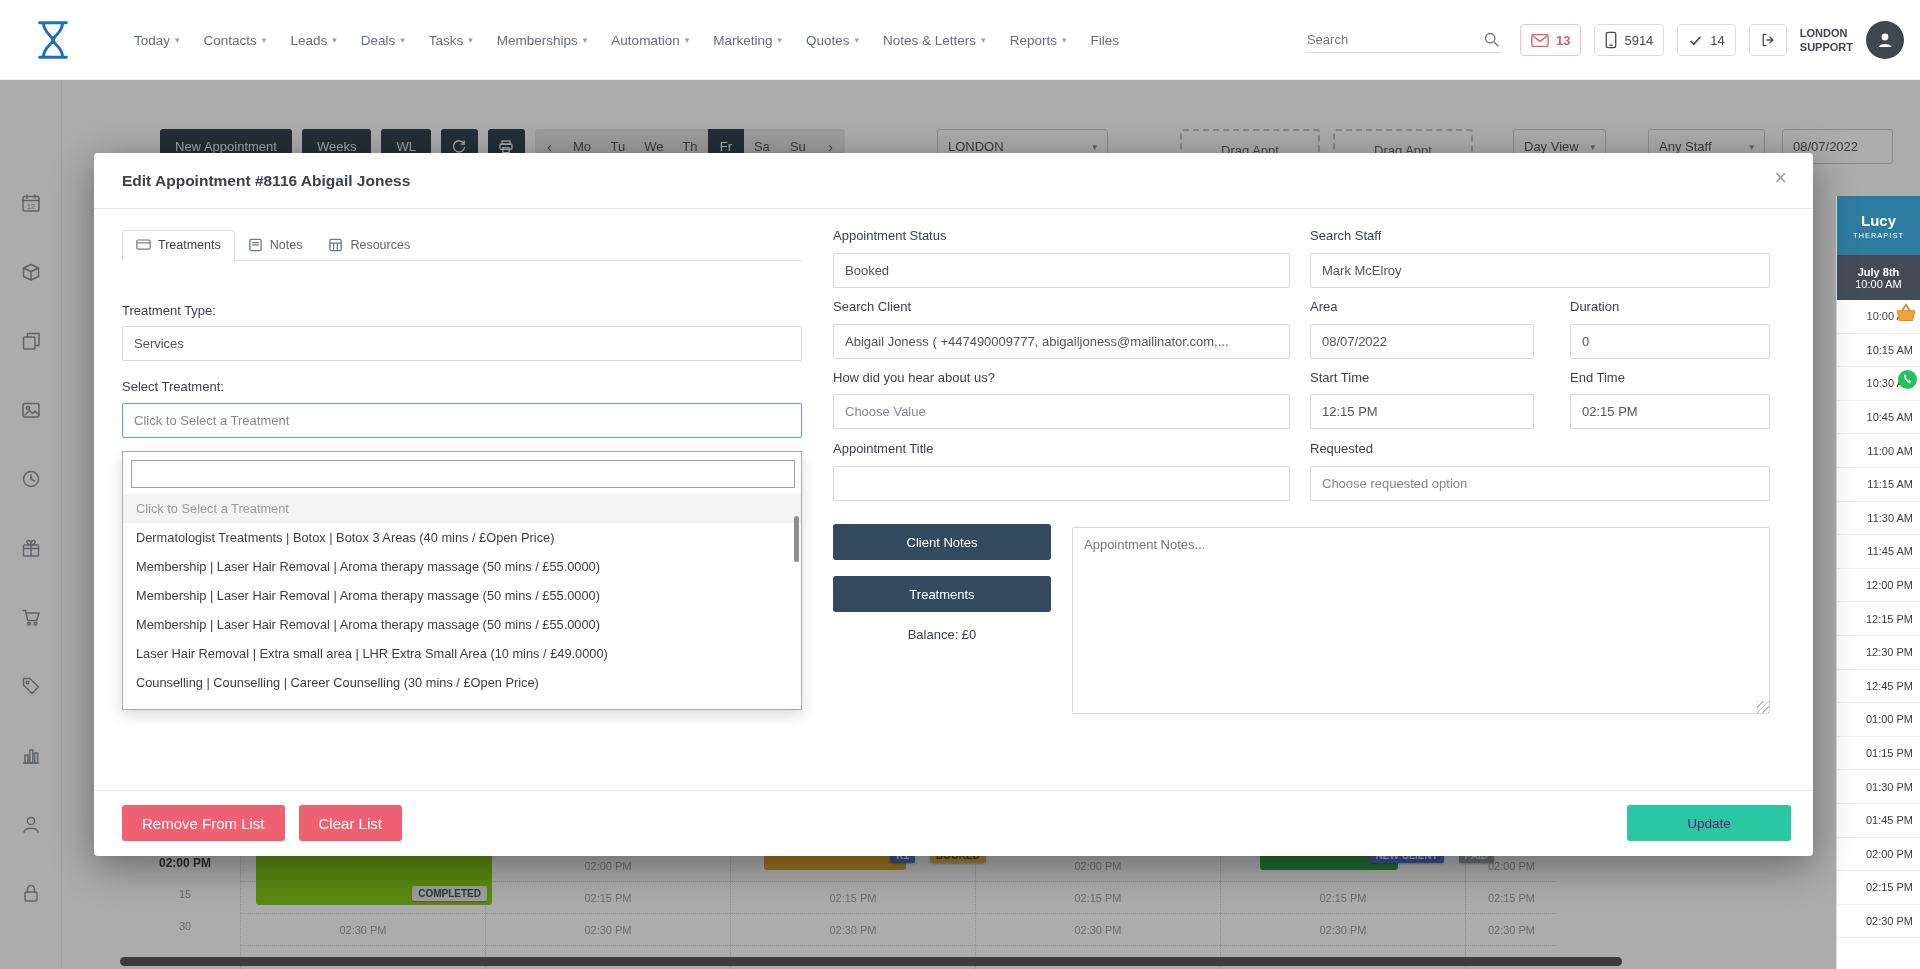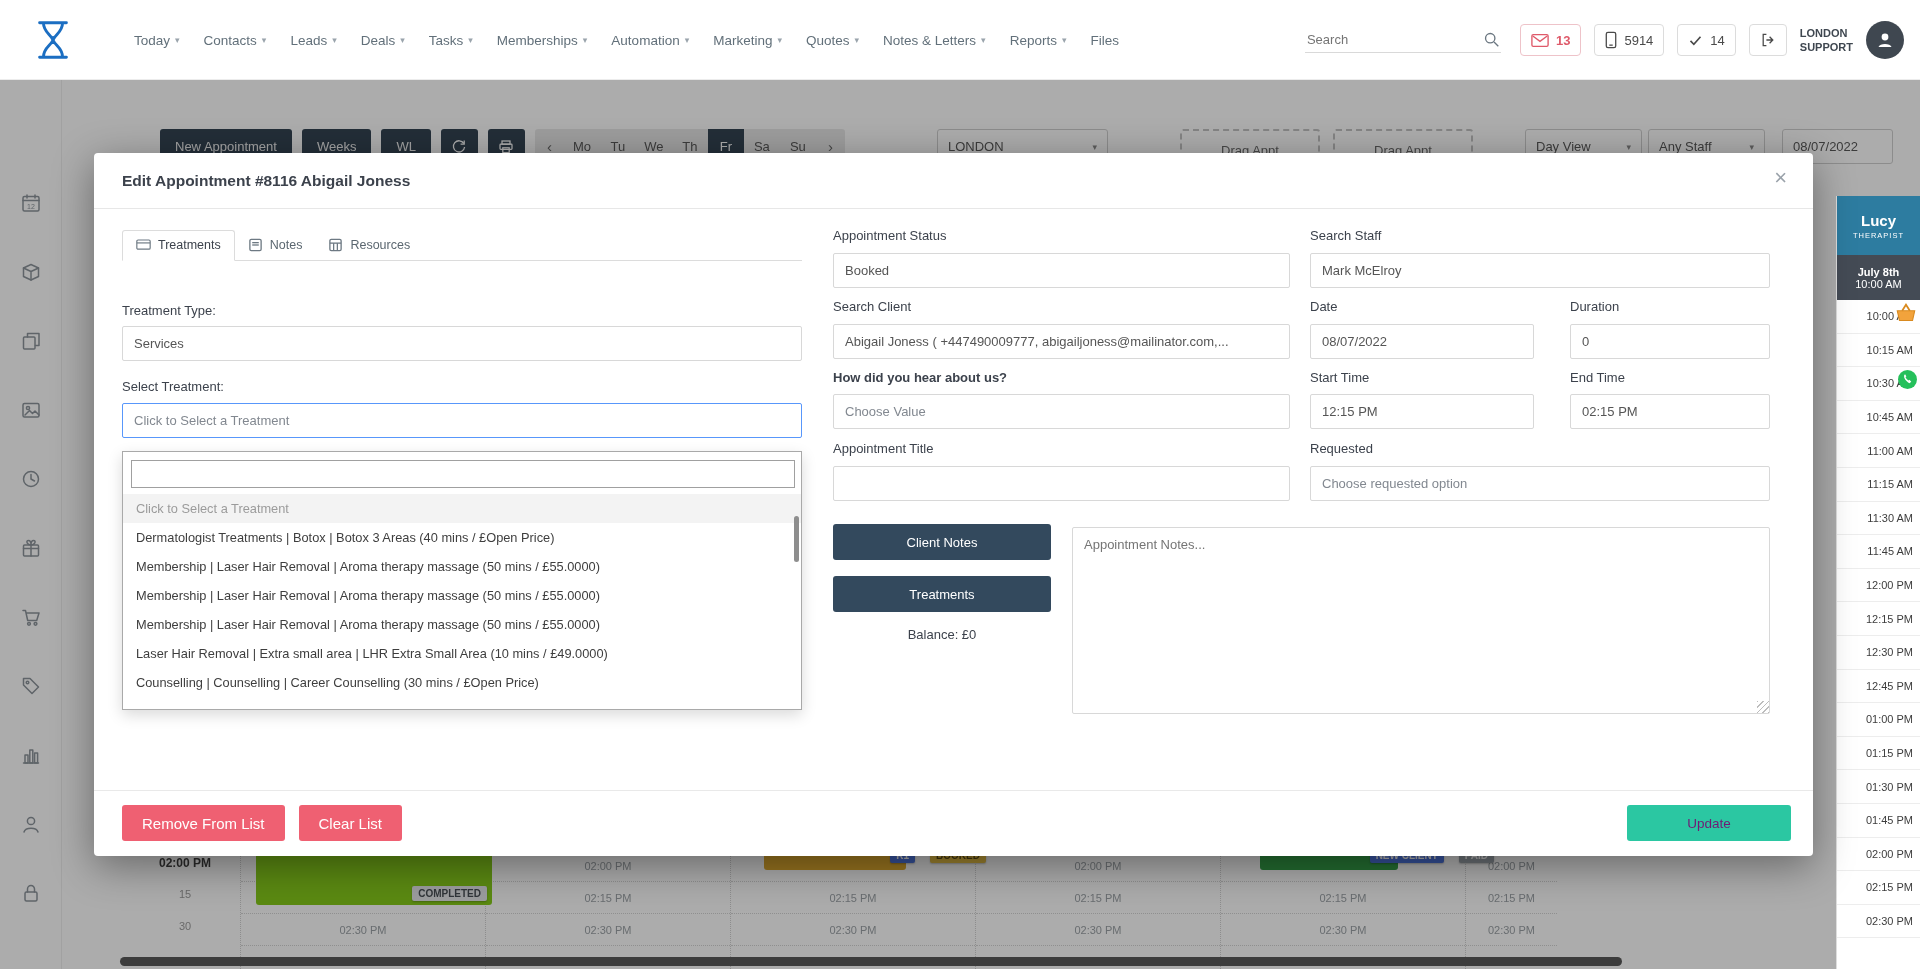--- a/index.html
+++ b/index.html
@@ -32,21 +32,21 @@
   .tbtn { height:35px; background:#2f4050; color:#f2f2f2; border:none; border-radius:3px; font-size:13px; padding:0 15px; display:flex; align-items:center; justify-content:center; gap:6px; cursor:pointer; font-family:inherit; white-space:nowrap; }
   .tbtn.iconb { width:37px; padding:0; }
   .tbtn svg { width:16px; height:16px; stroke:#fff; fill:none; stroke-width:1.6; }
   .daygroup { display:flex; background:#e9e9e9; border-radius:3px; overflow:hidden; height:35px; }
   .day { width:36px; display:flex; align-items:center; justify-content:center; font-size:13px; color:#555; cursor:pointer; }
   .day.active { background:#2f4050; color:#fff; }
   .day.arrow { width:29px; color:#666; font-size:15px; }
   .tsel { position:absolute; top:49px; height:35px; border:1px solid #cfcfcf; border-radius:3px; background:#fff; display:flex; align-items:center; justify-content:space-between; padding:0 10px; font-size:13px; color:#555; cursor:pointer; }
   .tsel .caret { font-size:9px; color:#888; margin-left:8px; }
   .sel-location { left:937px; width:171px; }
-  .sel-dayview { left:1513px; width:117px;margin-left:12px; }
+  .sel-dayview { left:1513px; width:93px; }
   .sel-anystaff { left:1648px; width:117px; }
   .sel-date { left:1782px; width:111px; }
   .drag-box { position:absolute; top:49px; height:92px; width:140px; border:2px dashed #c2c2c2; border-radius:3px; font-size:13px; color:#666; display:flex; justify-content:center; padding-top:12px; cursor:grab; background:transparent; }
   .db1 { left:1180px; } .db2 { left:1333px; }
 
   
   .cal-grid { position:absolute; left:130px; top:738px; width:1427px; height:151px; display:flex; overflow:hidden; }
   .gutter { width:110px; position:relative; flex:none; }
   .gutter span { position:absolute; width:100%; text-align:center; font-size:11px; color:#9b9b9b; }
   .gutter .hour { font-size:12px; font-weight:bold; color:#3c3c3c; }
@@ -544,39 +544,39 @@
   </div>
 
   <div class="f-label" style="left:739px; top:75px;">Appointment Status</div>
   <div class="f-select" style="left:739px; top:100px; width:457px;">
       <span>Booked</span>
     </div>
 
   <div class="f-label" style="left:739px; top:146px;">Search Client</div>
   <input class="f-input" style="left: 739px; top: 171px; width: 457px;" value="Abigail Joness ( +447490009777, abigailjoness@mailinator.com,...">
 
-  <div class="f-label" style="left:739px; top:217px;font-weight:bold;">How did you hear about us?</div>
+  <div class="f-label" style="left:739px; top:217px;">How did you hear about us?</div>
   <div class="f-select gray" style="left:739px; top:241px; width:457px;">
       <span>Choose Value</span>
     </div>
 
   <div class="f-label" style="left:739px; top:288px;">Appointment Title</div>
   <input class="f-input" style="left: 739px; top: 313px; width: 457px;">
 
   <button class="btn-dark" style="top:371px;">Client Notes</button>
   <button class="btn-dark" style="top:423px;">Treatments</button>
   <div class="balance">Balance: £0</div>
 
   <textarea class="m-notes" placeholder="Appointment Notes..." style=""></textarea>
   <div class="grip"></div>
 
   <div class="f-label" style="left:1216px; top:75px;">Search Staff</div>
   <input class="f-input" style="left: 1216px; top: 100px; width: 460px;" value="Mark McElroy">
 
-  <div class="f-label" style="left:1216px; top:146px;">Date</div>
+  <div class="f-label" style="left:1216px; top:146px;">Area</div>
   <div class="f-label" style="left:1476px; top:146px;">Duration</div>
   <input class="f-input" style="left: 1216px; top: 171px; width: 224px;" value="08/07/2022">
   <input class="f-input" style="left: 1476px; top: 171px; width: 200px;" value="0">
 
   <div class="f-label" style="left:1216px; top:217px;">Start Time</div>
   <div class="f-label" style="left:1476px; top:217px;">End Time</div>
   <input class="f-input" style="left: 1216px; top: 241px; width: 224px;" value="12:15 PM">
   <input class="f-input" style="left: 1476px; top: 241px; width: 200px;" value="02:15 PM">
 
   <div class="f-label" style="left:1216px; top:288px;">Requested</div>

